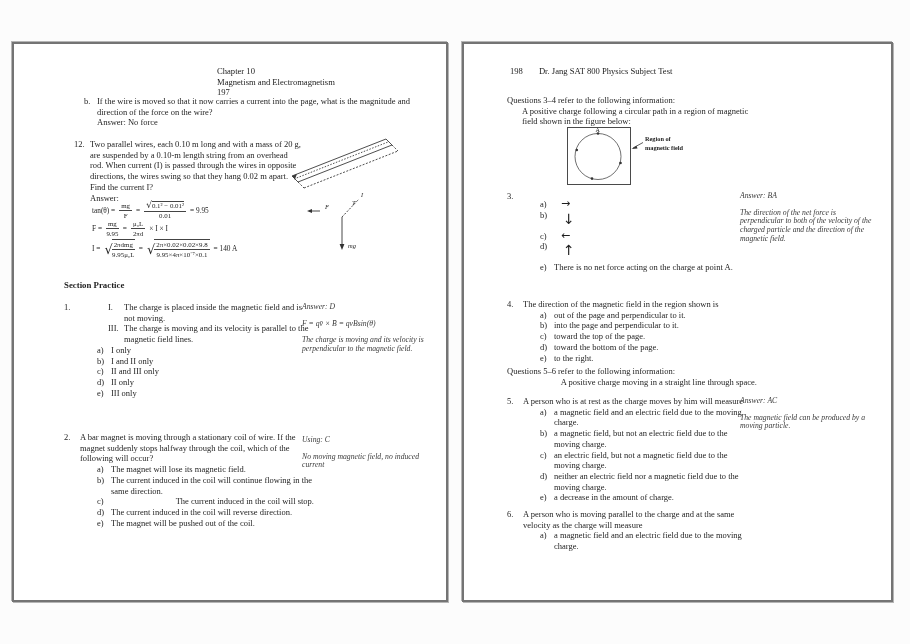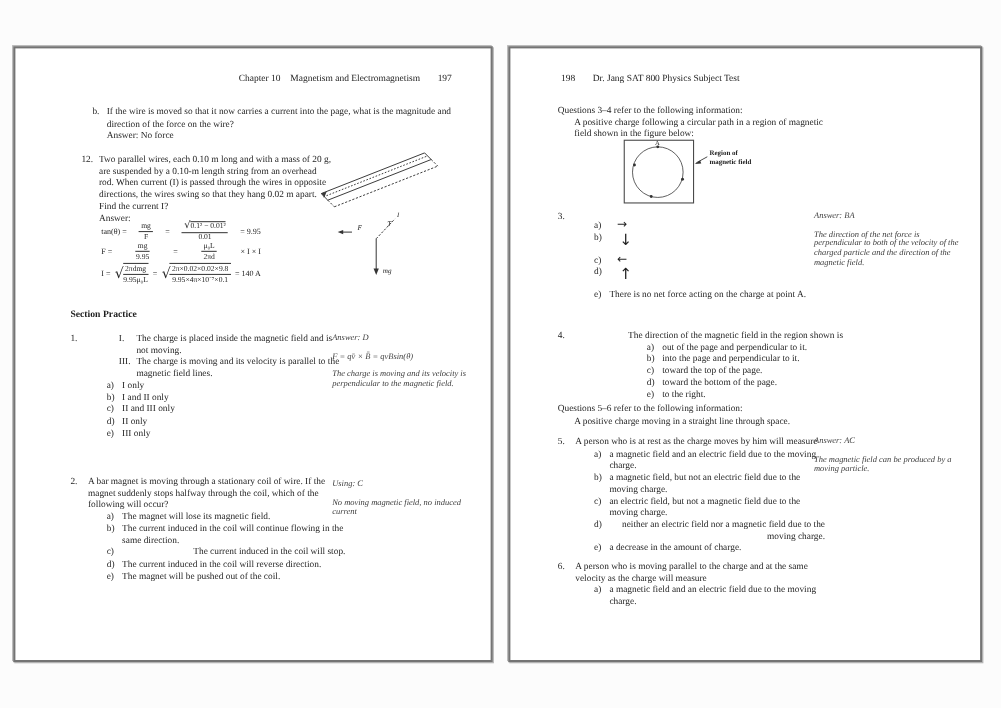--- a/index.html
+++ b/index.html
@@ -25,21 +25,21 @@
   .olbl{flex:none;width:14px;}
   .opt{display:flex;}
   .opts{margin-left:17px;}
   .romans{margin-left:28px;}
   .rlbl{flex:none;width:16px;}
   .boldtitle{font-weight:bold;font-size:8.8px;}
   .anscol{font-style:italic;font-size:7.7px;line-height:8.7px;color:#3a3a3a;}
   .gap8{height:8px;}
   
   .fml{font-size:7.3px;color:#242424;}
-  .fline{display:flex;align-items:center;gap:4px;height:18px;justify-content:space-between;}
+  .fline{display:flex;align-items:center;gap:4px;height:18px;}
   .frac{display:inline-flex;flex-direction:column;align-items:center;font-size:6.9px;line-height:1.25;}
   .fn{border-bottom:1px solid #444;padding:0 2px;}
   .fd{padding-top:0.5px;}
   .sqfrac{display:inline-flex;align-items:center;}
   .rad{font-size:13px;line-height:1;font-family:"DejaVu Sans",sans-serif;margin-right:-1px;}
   .rad-sm{font-size:9px;line-height:1;font-family:"DejaVu Sans",sans-serif;margin-right:0;}
   .sq-top{border-top:1px solid #444;padding-top:1px;}
   .ovl{border-top:1px solid #444;}
   
   .arrow-glyph{font-family:"DejaVu Sans",sans-serif;font-size:11px;line-height:10px;margin-left:7px;}
@@ -48,21 +48,21 @@
   .row-h21{height:21px;}
   .row-h10{height:10px;}
   svg{display:block;}
   svg text{font-family:"Liberation Serif",serif;}
 </style>
 </head>
 <body>
 
 <div class="page page-left">
 
-  <div class="blk hdr" style="left:203px;top:22px;">
+  <div class="blk hdr" style="left:203px;top:22px;flex-direction:column;">
     <span>Chapter 10</span>
     <span class="sp8"></span>
     <span>Magnetism and Electromagnetism</span>
     <span class="sp16"></span>
     <span>197</span>
   </div>
 
   <div class="blk qrow" style="left:70px;top:52px;">
     <div class="qnum" style="width:13px;">b.</div>
     <div style="width:322px;">
@@ -297,21 +297,21 @@
 
   <div class="blk anscol" style="left:276px;top:148px;width:140px;">
     <div>Answer: BA</div>
     <div class="gap8"></div>
     <div style="width:136px;">The direction of the net force is perpendicular to both of the velocity of the charged particle and the direction of the magnetic field.</div>
     <div class="gap8"></div>
   </div>
 
   <div class="blk qrow" style="left:43px;top:255px;">
     <div class="qnum">4.</div>
-    <div style="width:238px;margin-left:48px;">
+    <div style="width:238px;">
       <div>The direction of the magnetic field in the region shown is</div>
       <div class="opts">
         <div class="opt">
             <div class="olbl">a)</div>
             <div>out of the page and perpendicular to it.</div>
           </div>
         <div class="opt">
             <div class="olbl">b)</div>
             <div>into the page and perpendicular to it.</div>
           </div>
@@ -326,21 +326,21 @@
         <div class="opt">
             <div class="olbl">e)</div>
             <div>to the right.</div>
           </div>
       </div>
     </div>
   </div>
 
   <div class="blk" style="left:43px;top:322px;">
     <div>Questions 5–6 refer to the following information:</div>
-    <div style="margin-left:15px;width:250px;">A positive charge moving in a straight line through space.</div>
+    <div style="width:250px;text-align:right;">A positive charge moving in a straight line through space.</div>
   </div>
 
   <div class="blk qrow" style="left:43px;top:352px;">
     <div class="qnum">5.</div>
     <div style="width:228px;">
       <div>A person who is at rest as the charge moves by him will measure</div>
       <div class="opts">
         <div class="opt">
             <div class="olbl">a)</div>
             <div style="width:196px;">a magnetic field and an electric field due to the moving charge.</div>
@@ -348,21 +348,21 @@
         <div class="opt">
             <div class="olbl">b)</div>
             <div style="width:196px;">a magnetic field, but not an electric field due to the moving charge.</div>
           </div>
         <div class="opt">
             <div class="olbl">c)</div>
             <div style="width:196px;">an electric field, but not a magnetic field due to the moving charge.</div>
           </div>
         <div class="opt">
             <div class="olbl">d)</div>
-            <div style="width:196px;text-align:right;">neither an electric field nor a magnetic field due to the moving charge.</div>
+            <div style="width:196px;">neither an electric field nor a magnetic field due to the moving charge.</div>
           </div>
         <div class="opt">
             <div class="olbl">e)</div>
             <div style="width:196px;">a decrease in the amount of charge.</div>
           </div>
       </div>
     </div>
   </div>
 
   <div class="blk anscol" style="left:276px;top:353px;width:140px;">

